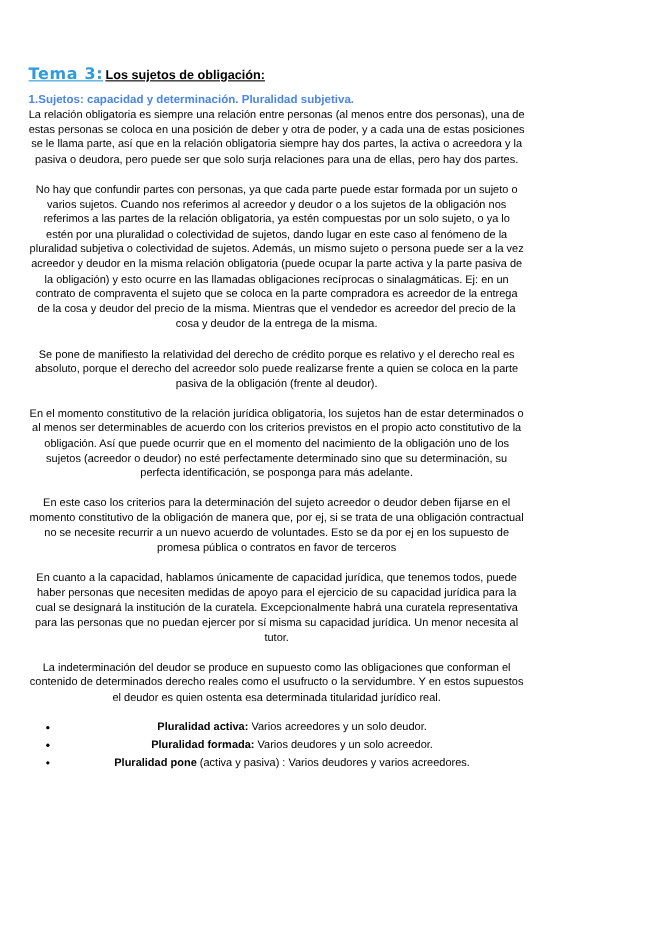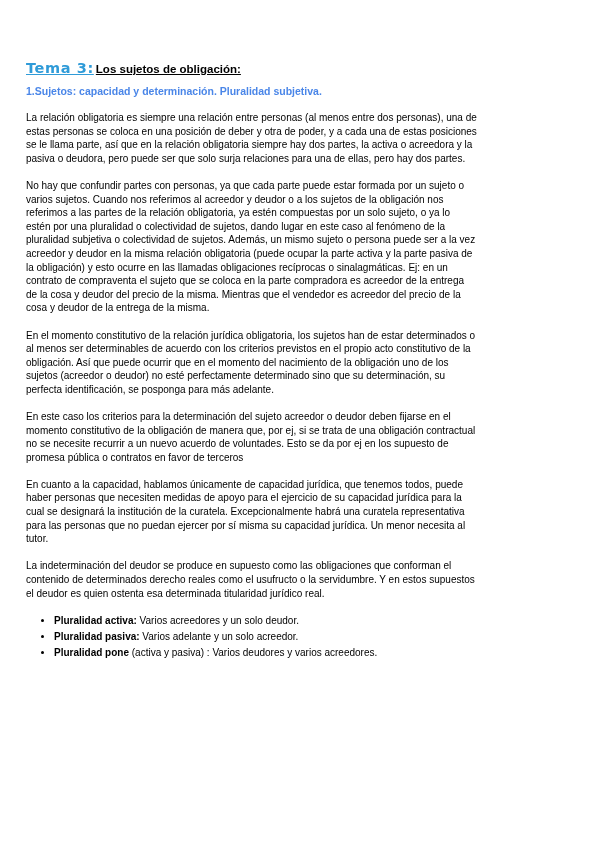--- a/index.html
+++ b/index.html
@@ -35,64 +35,66 @@
     font-size: 11.5px;
     font-weight: bold;
     color: #000;
     text-decoration: underline;
     margin-left: 2px;
   }
   .heading-blue {
     font-size: 10.5px;
     font-weight: bold;
     color: var(--heading-blue, #4a86e8);
-    margin-bottom: 13px;
+    margin-bottom: 0;
   }
   p.body-para {
     margin-bottom: 13.5px;
-    text-align: left;
+    text-align: center;
   }
   .h11 {
     margin-top: 1px;
     margin-bottom: 4px;
   }
   .important {
     background: var(--highlight-yellow, #ffff00);
     color: #000;
     font-weight: bold;
     font-size: 11px;
     margin-left: 3px;
     padding: 0 1px;
   }
   ul.bullets {
     list-style: disc;
     padding-left: 20px;
     margin-left: 8px;
   }
   ul.bullets li {
     margin-bottom: 2.5px;
+    text-align: center;
   }
   .bold { font-weight: bold; }
 </style>
 </head>
 <body>
 
 <div class="page">
 
   <h1 class="doc-title"><span class="title-tema">Tema 3:</span><span class="title-main">Los sujetos de obligación:</span></h1>
 
   <h2 class="heading-blue">1.Sujetos: capacidad y determinación. Pluralidad subjetiva.</h2>
 
   <p class="body-para">La relación obligatoria es siempre una relación entre personas (al menos entre dos personas), una de estas personas se coloca en una posición de deber y otra de poder, y a cada una de estas posiciones se le llama parte, así que en la relación obligatoria siempre hay dos partes, la activa o acreedora y la pasiva o deudora, pero puede ser que solo surja relaciones para una de ellas, pero hay dos partes.</p>
   <p class="body-para">No hay que confundir partes con personas, ya que cada parte puede estar formada por un sujeto o varios sujetos. Cuando nos referimos al acreedor y deudor o a los sujetos de la obligación nos referimos a las partes de la relación obligatoria, ya estén compuestas por un solo sujeto, o ya lo estén por una pluralidad o colectividad de sujetos, dando lugar en este caso al fenómeno de la pluralidad subjetiva o colectividad de sujetos. Además, un mismo sujeto o persona puede ser a la vez acreedor y deudor en la misma relación obligatoria (puede ocupar la parte activa y la parte pasiva de la obligación) y esto ocurre en las llamadas obligaciones recíprocas o sinalagmáticas. Ej: en un contrato de compraventa el sujeto que se coloca en la parte compradora es acreedor de la entrega de la cosa y deudor del precio de la misma. Mientras que el vendedor es acreedor del precio de la cosa y deudor de la entrega de la misma.</p>
+  <p class="body-para">Se pone de manifiesto la relatividad del derecho de crédito porque es relativo y el derecho real es absoluto, porque el derecho del acreedor solo puede realizarse frente a quien se coloca en la parte pasiva de la obligación (frente al deudor).</p>
   <p class="body-para">En el momento constitutivo de la relación jurídica obligatoria, los sujetos han de estar determinados o al menos ser determinables de acuerdo con los criterios previstos en el propio acto constitutivo de la obligación. Así que puede ocurrir que en el momento del nacimiento de la obligación uno de los sujetos (acreedor o deudor) no esté perfectamente determinado sino que su determinación, su perfecta identificación, se posponga para más adelante.</p>
   <p class="body-para">En este caso los criterios para la determinación del sujeto acreedor o deudor deben fijarse en el momento constitutivo de la obligación de manera que, por ej, si se trata de una obligación contractual no se necesite recurrir a un nuevo acuerdo de voluntades. Esto se da por ej en los supuesto de promesa pública o contratos en favor de terceros</p>
   <p class="body-para">En cuanto a la capacidad, hablamos únicamente de capacidad jurídica, que tenemos todos, puede haber personas que necesiten medidas de apoyo para el ejercicio de su capacidad jurídica para la cual se designará la institución de la curatela. Excepcionalmente habrá una curatela representativa para las personas que no puedan ejercer por sí misma su capacidad jurídica. Un menor necesita al tutor.</p>
   <p class="body-para">La indeterminación del deudor se produce en supuesto como las obligaciones que conforman el contenido de determinados derecho reales como el usufructo o la servidumbre. Y en estos supuestos el deudor es quien ostenta esa determinada titularidad jurídico real.</p>
 
 
   <ul class="bullets">
     <li><span class="bold">Pluralidad activa:</span><span> Varios acreedores y un solo deudor.</span></li>
-    <li><span class="bold">Pluralidad pasiva:</span><span> Varios adelante y un solo acreedor.</span></li>
+    <li><span class="bold">Pluralidad formada:</span><span> Varios deudores y un solo acreedor.</span></li>
     <li><span class="bold">Pluralidad pone</span><span> (activa y pasiva) : Varios deudores y varios acreedores.</span></li>
   </ul>
 
 </div>
 
 </body></html>

